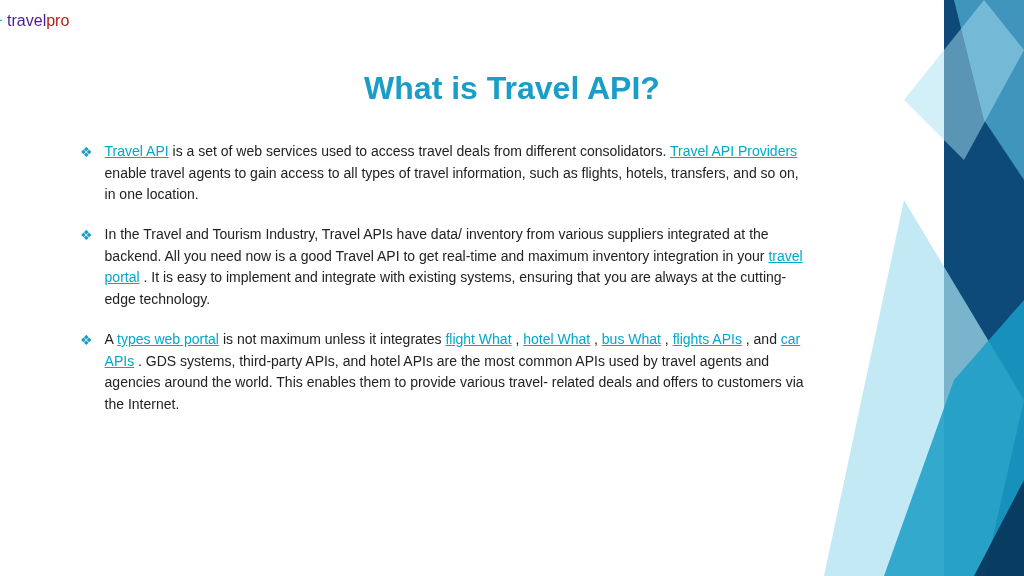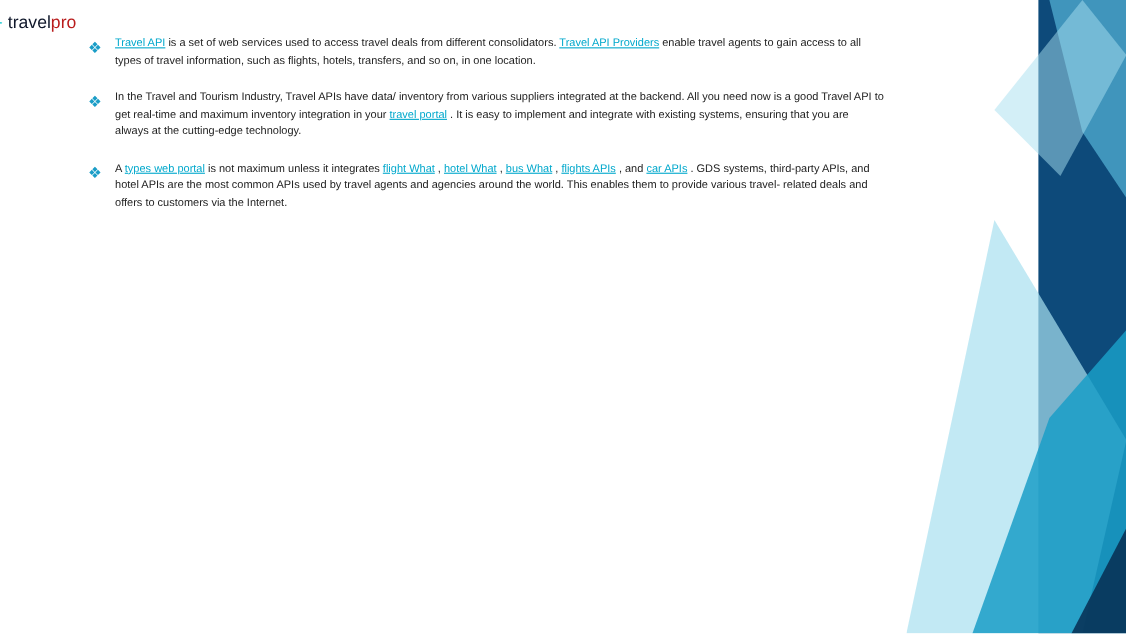--- a/index.html
+++ b/index.html
@@ -31,21 +31,21 @@
       align-items: center;
       gap: 4px;
     }
 
     .logo-icon {
       color: #00c4cc;
       font-size: 18px;
     }
 
     .logo-travel {
-      color: #0f172a;
+      color: #4c1d95;
     }
 
     .logo-pro {
       color: #b91c1c;
     }
 
     
     .slide-title {
       text-align: center;
       padding-top: 48px;
@@ -72,21 +72,21 @@
     }
 
     .bullet-diamond {
       color: #1a9dc7;
       font-size: 14px;
       margin-top: 3px;
       flex-shrink: 0;
     }
 
     .bullet-text {
-      font-size: 10px;
+      font-size: 14px;
       line-height: 1.55;
       color: #222;
       max-width: 700px;
     }
 
     .bullet-text a, .link {
       color: #00a8cc;
       text-decoration: underline;
       cursor: pointer;
     }
@@ -126,20 +126,23 @@
     <polygon points="150,576 200,576 200,480" fill="#083358" opacity="0.9"></polygon>
   </svg>
 
   <div class="logo-area">
     <span class="logo-icon">✈</span>
     <span>
       <span class="logo-travel">travel</span><span class="logo-pro">pro</span>
     </span>
   </div>
 
+  <div class="slide-title">
+    <h1>What is Travel API?</h1>
+  </div>
 
   <div class="content">
 
     <div class="bullet-item">
       <span class="bullet-diamond">❖</span>
       <p class="bullet-text">
         <a class="link" href="#">Travel API</a>
         <span> is a set of web services used to access travel deals from different consolidators. </span>
         <a class="link" href="#">Travel API Providers</a>
         <span> enable travel agents to gain access to all types of travel information, such as flights, hotels, transfers, and so on, in one location.</span>

